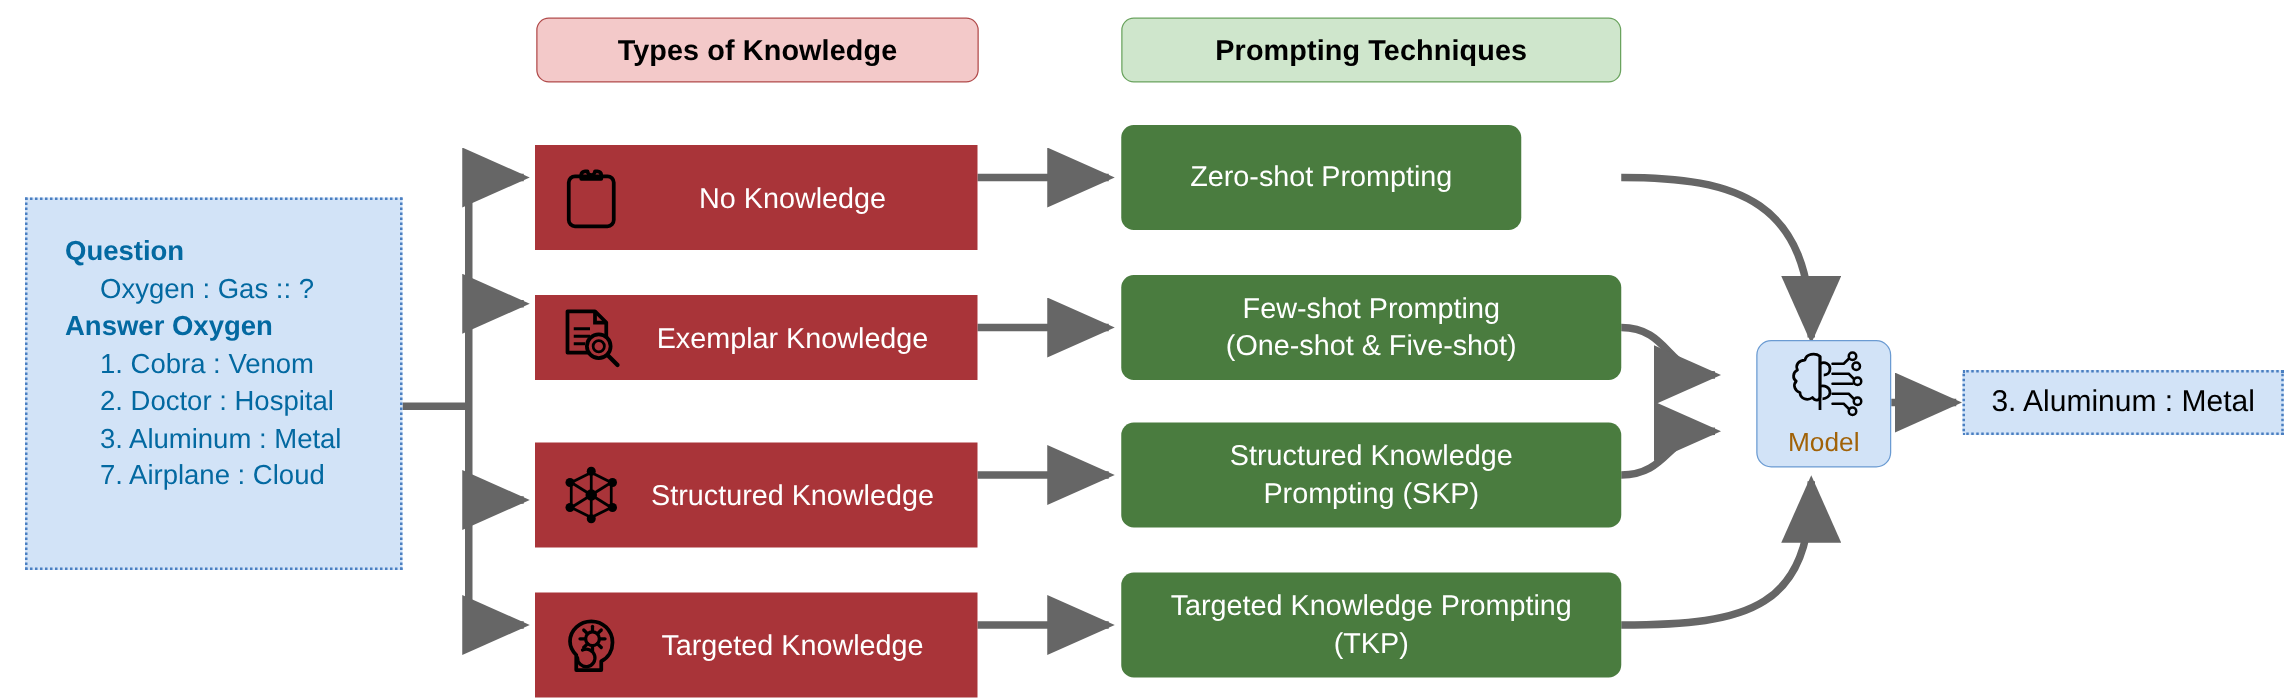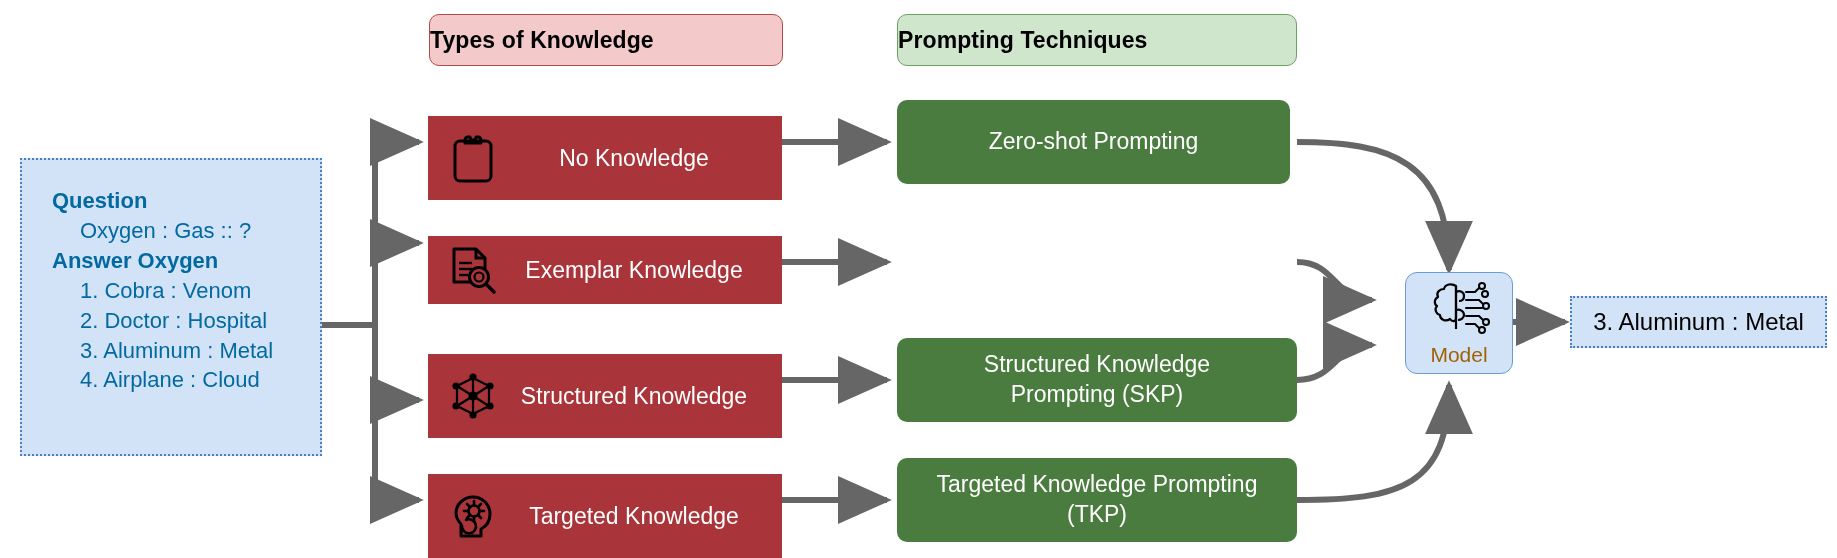--- a/index.html
+++ b/index.html
@@ -4,21 +4,21 @@
 <style>
   html,body{margin:0;padding:0;background:#ffffff;}
   body{width:1837px;height:558px;position:relative;font-family:"Liberation Sans",sans-serif;overflow:hidden;}
   #canvas{position:absolute;left:0;top:0;width:1837px;height:558px;}
 
   .node{position:absolute;box-sizing:border-box;display:flex;align-items:center;}
 
   
   .hdr{
     border-radius:10px;
-    justify-content:flex-start;
+    justify-content:center;
     font-weight:bold;
     font-size:23px;
     letter-spacing:.1px;
   }
   .hdr-red{background:#f3c9c9;border:1.6px solid #b14b4b;color:#000;}
   .hdr-green{background:#cfe6cc;border:1.6px solid #6aa35e;color:#000;}
 
   
   .qbox{
     background:#d2e3f7;
@@ -123,21 +123,21 @@
   </div>
 
   <div class="node qbox" style="left:20px;top:158px;width:302px;height:298px;">
     <span class="lbl">Question</span>
     <span class="ind">Oxygen : Gas :: ?</span>
     <span class="gap"></span>
     <span class="lbl">Answer Oxygen</span>
     <span class="ind">1. Cobra : Venom</span>
     <span class="ind">2. Doctor : Hospital</span>
     <span class="ind">3. Aluminum : Metal</span>
-    <span class="ind">4. Airplane : Cloud</span>
+    <span class="ind">7. Airplane : Cloud</span>
   </div>
 
   <div class="node kbox" style="left:428px;top:100px;width:354px;height:84px;">
     <span class="kicon">
       <svg width="46" height="52" viewBox="0 0 46 52">
         <rect x="5" y="9" width="36" height="40" rx="5" fill="none" stroke="#000" stroke-width="3"></rect>
         <path d="M15,11 v-3 a3,3 0 0 1 3,-3 h2 a3,3 0 0 0 6,0 h2 a3,3 0 0 1 3,3 v3 z" fill="none" stroke="#000" stroke-width="3" stroke-linejoin="round"></path>
       </svg>
     </span>
     <span class="klabel">No Knowledge</span>
@@ -204,24 +204,28 @@
           <line x1="31" y1="25" x2="34" y2="28"></line>
           <line x1="34" y1="14" x2="31" y2="17"></line>
           <line x1="23" y1="25" x2="20" y2="28"></line>
         </g>
         <path d="M15,36 a7,7 0 1 0 4,-6" fill="none" stroke="#000" stroke-width="2.6" stroke-linecap="round"></path>
       </svg>
     </span>
     <span class="klabel">Targeted Knowledge</span>
   </div>
 
-  <div class="node pbox" style="left:897px;top:100px;width:393px;height:84px;">
+  <div class="node pbox" style="left:897px;top:100px;width:320px;height:84px;">
     <span>Zero-shot Prompting</span>
   </div>
 
+  <div class="node pbox" style="left:897px;top:220px;width:400px;height:84px;flex-direction:column;">
+    <span>Few-shot Prompting</span>
+    <span>(One-shot &amp; Five-shot)</span>
+  </div>
 
   <div class="node pbox" style="left:897px;top:338px;width:400px;height:84px;flex-direction:column;">
     <span>Structured Knowledge</span>
     <span>Prompting (SKP)</span>
   </div>
 
   <div class="node pbox" style="left:897px;top:458px;width:400px;height:84px;flex-direction:column;">
     <span>Targeted Knowledge Prompting</span>
     <span>(TKP)</span>
   </div>

